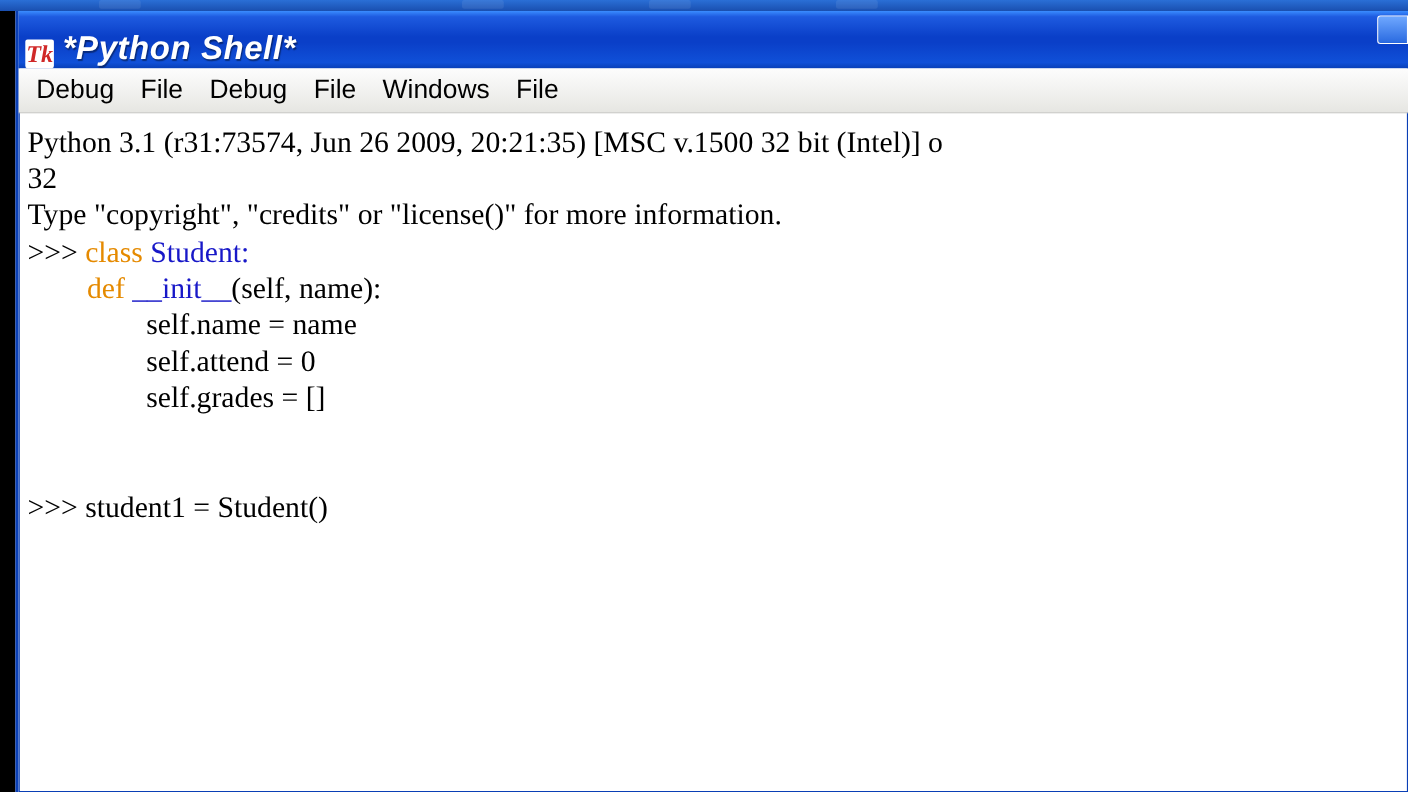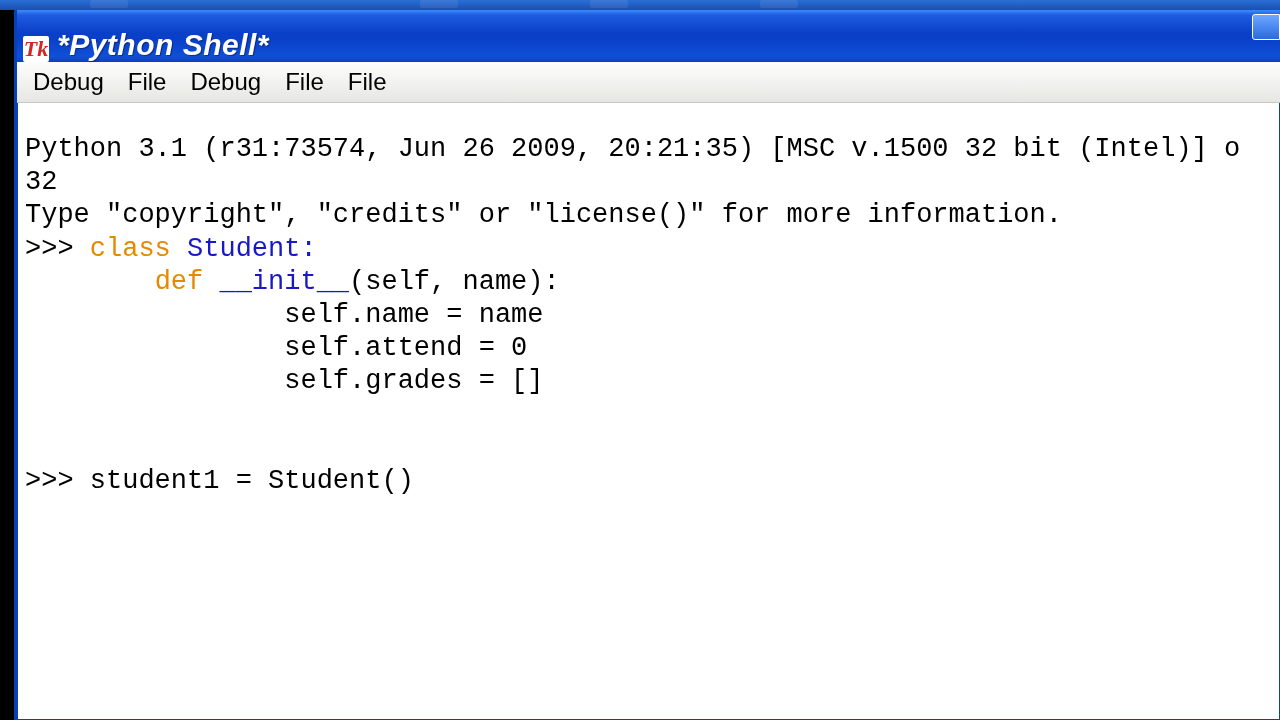--- a/index.html
+++ b/index.html
@@ -105,23 +105,22 @@
   .menubar .menu-item {
     padding: 4px 12px;
     cursor: default;
     color: #000;
   }
   .content {
     padding: 10px 8px;
     font-size: 27px;
     line-height: 1.23;
     white-space: pre;
-    font-family: Liberation Mono, monospace;
+    font-family: Liberation Serif, serif;
     color: #000;
-    margin-top: 20px;
   }
   .kw-orange { color: #e58a00; }
   .kw-blue { color: #1818c8; }
   .prompt { color: #000; }
 </style>
 </head>
 <body>
 
 <div class="taskbar-top">
   <div class="taskbar-item" style="left:90px"></div>
@@ -140,20 +139,21 @@
     <div class="window-controls">
       <div class="win-btn"></div>
     </div>
   </div>
 
   <div class="menubar">
     <div class="menu-item">Debug</div>
     <div class="menu-item">File</div>
     <div class="menu-item">Debug</div>
     <div class="menu-item">File</div>
+    <div class="menu-item">Windows</div>
     <div class="menu-item">File</div>
   </div>
 
   <div class="content"><span>Python 3.1 (r31:73574, Jun 26 2009, 20:21:35) [MSC v.1500 32 bit (Intel)] o</span>
 <span>32</span>
 <span>Type "copyright", "credits" or "license()" for more information.</span>
 <span class="prompt">&gt;&gt;&gt; </span><span class="kw-orange">class</span><span class="kw-blue"> Student:</span>
 <span>        </span><span class="kw-orange">def</span><span> </span><span class="kw-blue">__init__</span><span>(self, name):</span>
 <span>                </span><span>self.name = name</span>
 <span>                </span><span>self.attend = 0</span>

